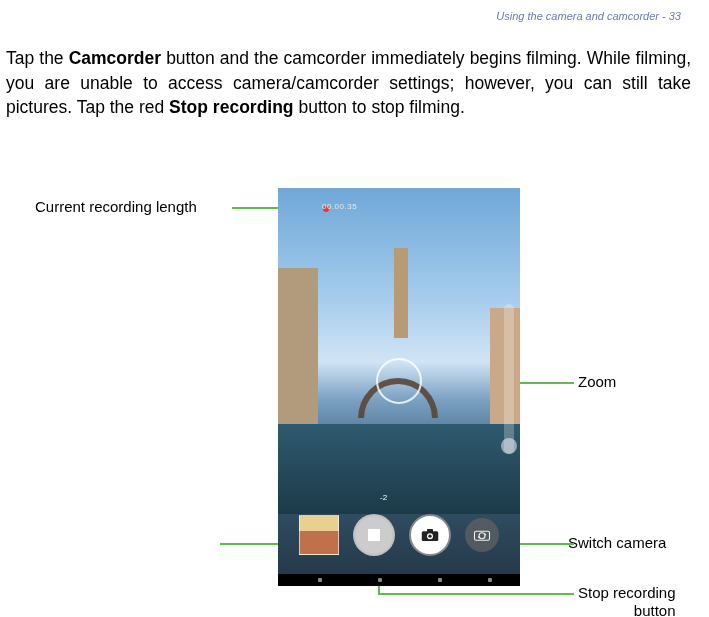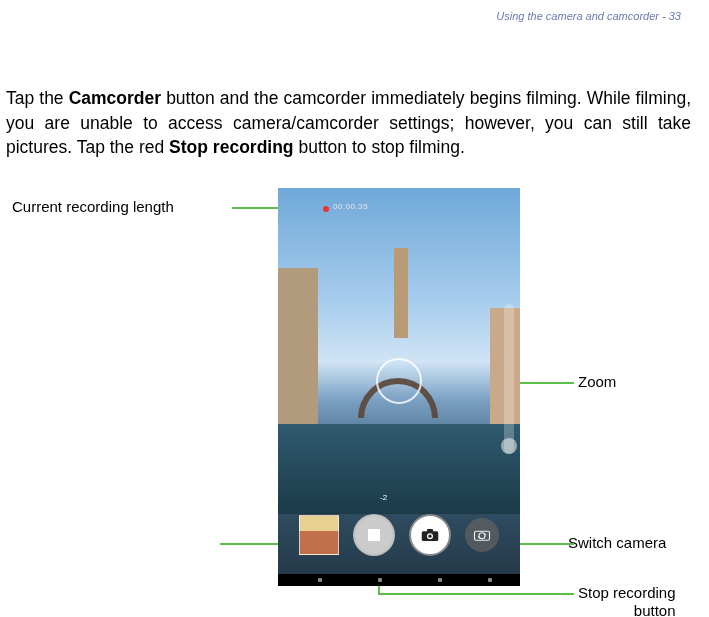--- a/index.html
+++ b/index.html
@@ -22,38 +22,37 @@
   }
   .body-text {
     position: absolute;
     top: 46px;
     left: 6px;
     right: 18px;
     font-size: 17.5px;
     line-height: 1.4;
     text-align: justify;
     color: #000;
-    margin-top: 40px;
   }
   .body-text b { font-weight: bold; }
   .figure-area {
     position: absolute;
     top: 176px;
     left: 0;
     width: 709px;
     height: 430px;
   }
   .callout {
     position: absolute;
     font-size: 15px;
     color: #000;
     white-space: nowrap;
   }
   .callout.right { text-align: right; }
-  .callout.left { text-align: right; }
+  .callout.left { text-align: right; margin-left: 23px; }
   .leader {
     position: absolute;
     background: #5bbf4a;
   }
   .leader-h { height: 2px; }
   .leader-v { width: 2px; }
   .screen {
     position: absolute;
     left: 278px;
     top: 12px;
@@ -85,21 +84,21 @@
   
   .rec-dot {
     position: absolute;
     top: 18px; left: 45px;
     width: 6px; height: 6px;
     background: #e33;
     border-radius: 50%;
   }
   .rec-time {
     position: absolute;
-    top: 14px; left: 55px;
+    top: 14px; left: 44px;
     font-size: 8px;
     color: #e6e6e6;
     letter-spacing: 0.5px;
   }
   .zoom-slider {
     position: absolute;
     right: 6px;
     top: 116px;
     width: 10px;
     height: 150px;

